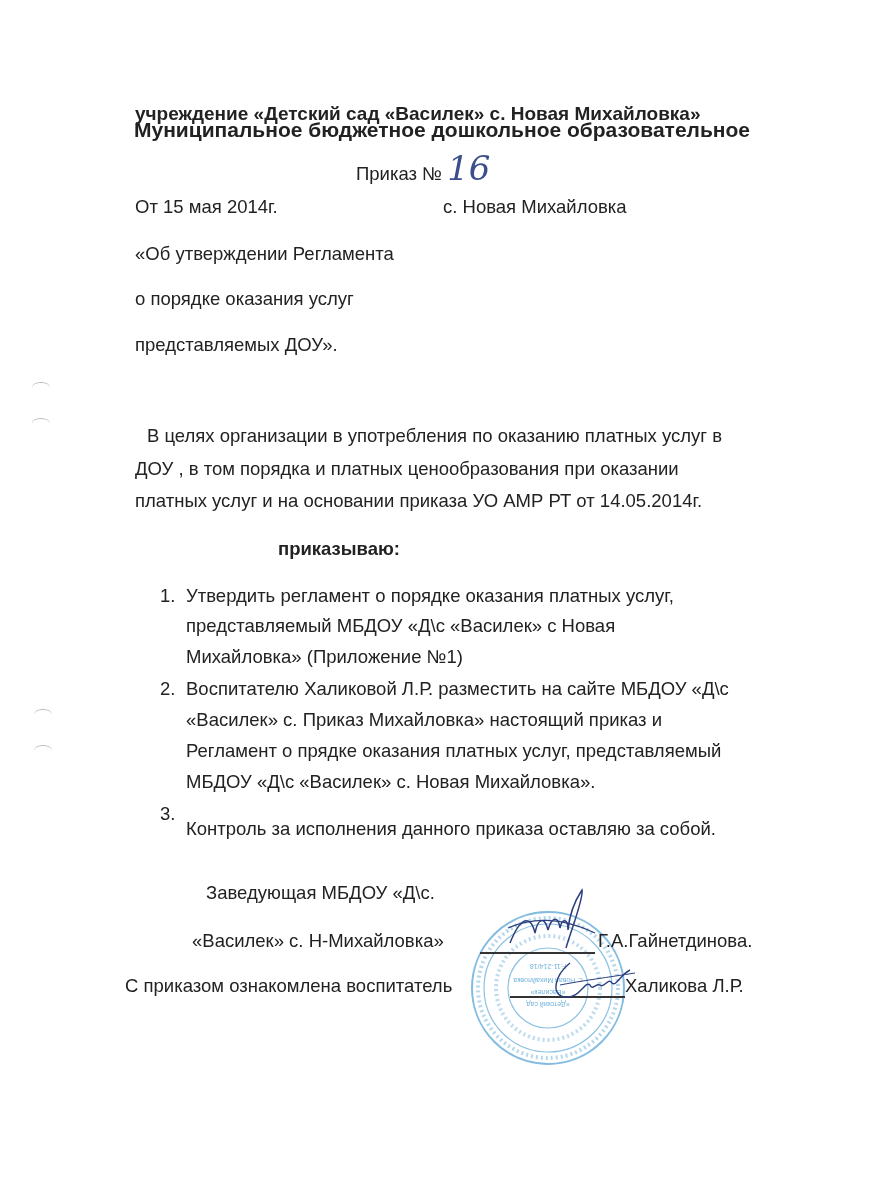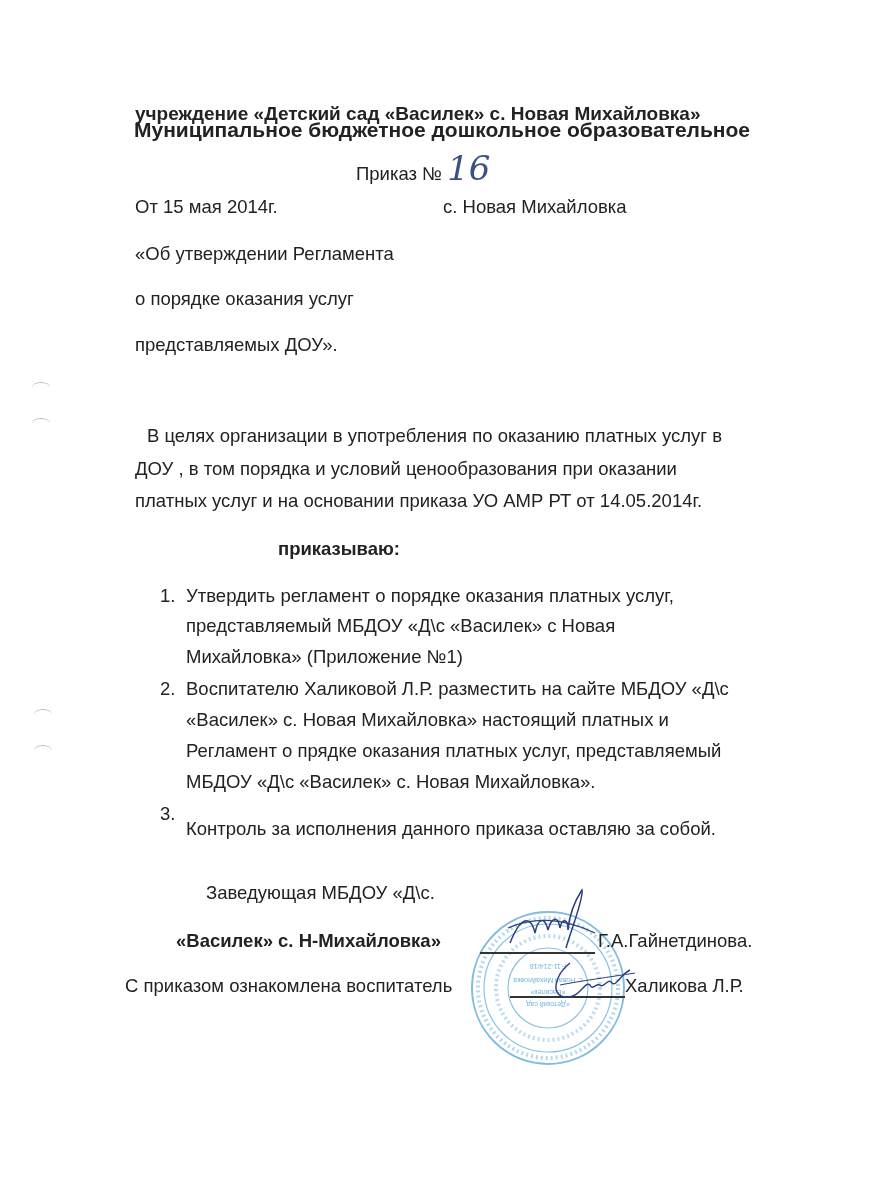--- a/index.html
+++ b/index.html
@@ -31,36 +31,36 @@
 </div>
 
 <div class="abs" style="left:135px; top:196px;">От   15 мая  2014г.</div>
 <div class="abs" style="left:443px; top:196px;">с. Новая Михайловка</div>
 
 <div class="abs" style="left:135px; top:243px;">«Об утверждении  Регламента</div>
 <div class="abs" style="left:135px; top:288px;">о порядке оказания услуг</div>
 <div class="abs" style="left:135px; top:334px;">представляемых ДОУ».</div>
 
 <div class="abs" style="left:147px; top:425px;">В целях организации в употребления по  оказанию платных услуг в</div>
-<div class="abs" style="left:135px; top:458px;">ДОУ , в том порядка и условий ценообразования  при оказании</div>
+<div class="abs" style="left:135px; top:458px;">ДОУ , в том порядка и платных ценообразования  при оказании</div>
 <div class="abs" style="left:135px; top:490px;">платных услуг  и на основании приказа  УО АМР  РТ  от  14.05.2014г.</div>
 
 <div class="abs bold" style="left:278px; top:538px;">приказываю:</div>
 
 <div>
   <div>
     <div class="abs" style="left:160px; top:585px;">1.</div>
     <div class="abs" style="left:186px; top:585px;">Утвердить регламент  о порядке оказания платных услуг,</div>
     <div class="abs" style="left:186px; top:615px;">представляемый МБДОУ «Д\с «Василек» с Новая</div>
     <div class="abs" style="left:186px; top:646px;text-align:right;">Михайловка»  (Приложение №1)</div>
   </div>
   <div>
     <div class="abs" style="left:160px; top:678px;">2.</div>
     <div class="abs" style="left:186px; top:678px;">Воспитателю Халиковой Л.Р. разместить на сайте МБДОУ «Д\с</div>
-    <div class="abs" style="left:186px; top:709px;">«Василек»  с. Новая Михайловка» настоящий платных и</div>
+    <div class="abs" style="left:186px; top:709px;">«Василек»  с. Приказ Михайловка» настоящий приказ и</div>
     <div class="abs" style="left:186px; top:740px;">Регламент о прядке оказания платных услуг, представляемый</div>
     <div class="abs" style="left:186px; top:771px;">МБДОУ «Д\с «Василек» с. Новая Михайловка».</div>
   </div>
   <div>
     <div class="abs" style="left:160px; top:803px;">3.</div>
     <div class="abs" style="left:186px; top:803px;margin-top:15px;">Контроль за исполнения данного приказа оставляю за собой.</div>
   </div>
 </div>
 
 <svg style="left:468px; top:908px;" width="160" height="160" viewBox="0 0 160 160">
@@ -71,21 +71,21 @@
   <circle cx="80" cy="80" r="52" fill="none" stroke="#5aa6d6" stroke-width="4" stroke-dasharray="2 3" opacity="0.4"></circle>
   <g transform="rotate(180 80 80)" fill="#5aa6d6" font-family="Liberation Sans, sans-serif" font-size="7" text-anchor="middle" opacity="0.85">
     <text x="80" y="66">«Детский сад</text>
     <text x="80" y="78">«Василек»</text>
     <text x="80" y="90">с. Новая Михайловка</text>
     <text x="80" y="104">F.11-214/18</text>
   </g>
 </svg>
 
 <div class="abs" style="left:206px; top:882px;">Заведующая МБДОУ «Д\с.</div>
-<div class="abs" style="left:176px; top:930px;font-weight:bold;">«Василек» с. Н-Михайловка»</div>
+<div class="abs" style="left:192px; top:930px;">«Василек» с. Н-Михайловка»</div>
 <div class="line" style="left:480px; top:952px; width:115px;"></div>
 <svg style="left:500px; top:888px;" width="110" height="70" viewBox="0 0 110 70">
   <path d="M10 55 C20 30, 30 25, 35 45 C38 30, 45 28, 48 42 C52 28, 58 28, 60 40 C62 30, 68 30, 68 42 C70 20, 80 5, 82 2 C84 10, 70 45, 66 60" fill="none" stroke="#2c3f80" stroke-width="1.5"></path>
   <path d="M8 40 C30 30, 60 28, 95 45" fill="none" stroke="#2c3f80" stroke-width="1.2"></path>
 </svg>
 <div class="abs" style="left:598px; top:930px;">Г.А.Гайнетдинова.</div>
 
 <div class="abs" style="left:125px; top:975px;">С приказом ознакомлена   воспитатель</div>
 <div class="line" style="left:510px; top:996px; width:115px;"></div>
 <svg style="left:530px; top:955px;" width="110" height="55" viewBox="0 0 110 55">

